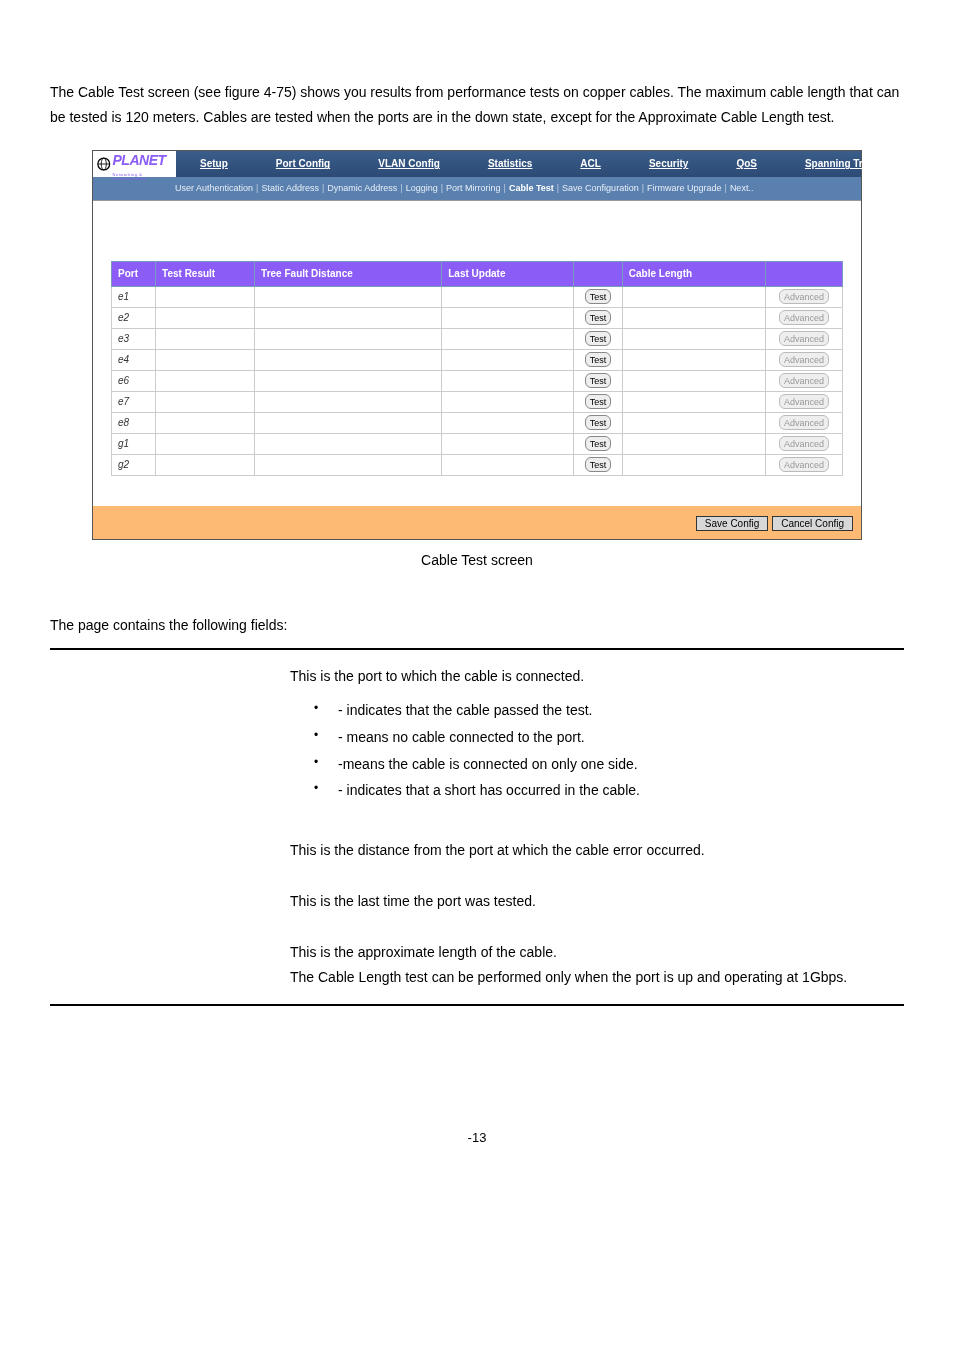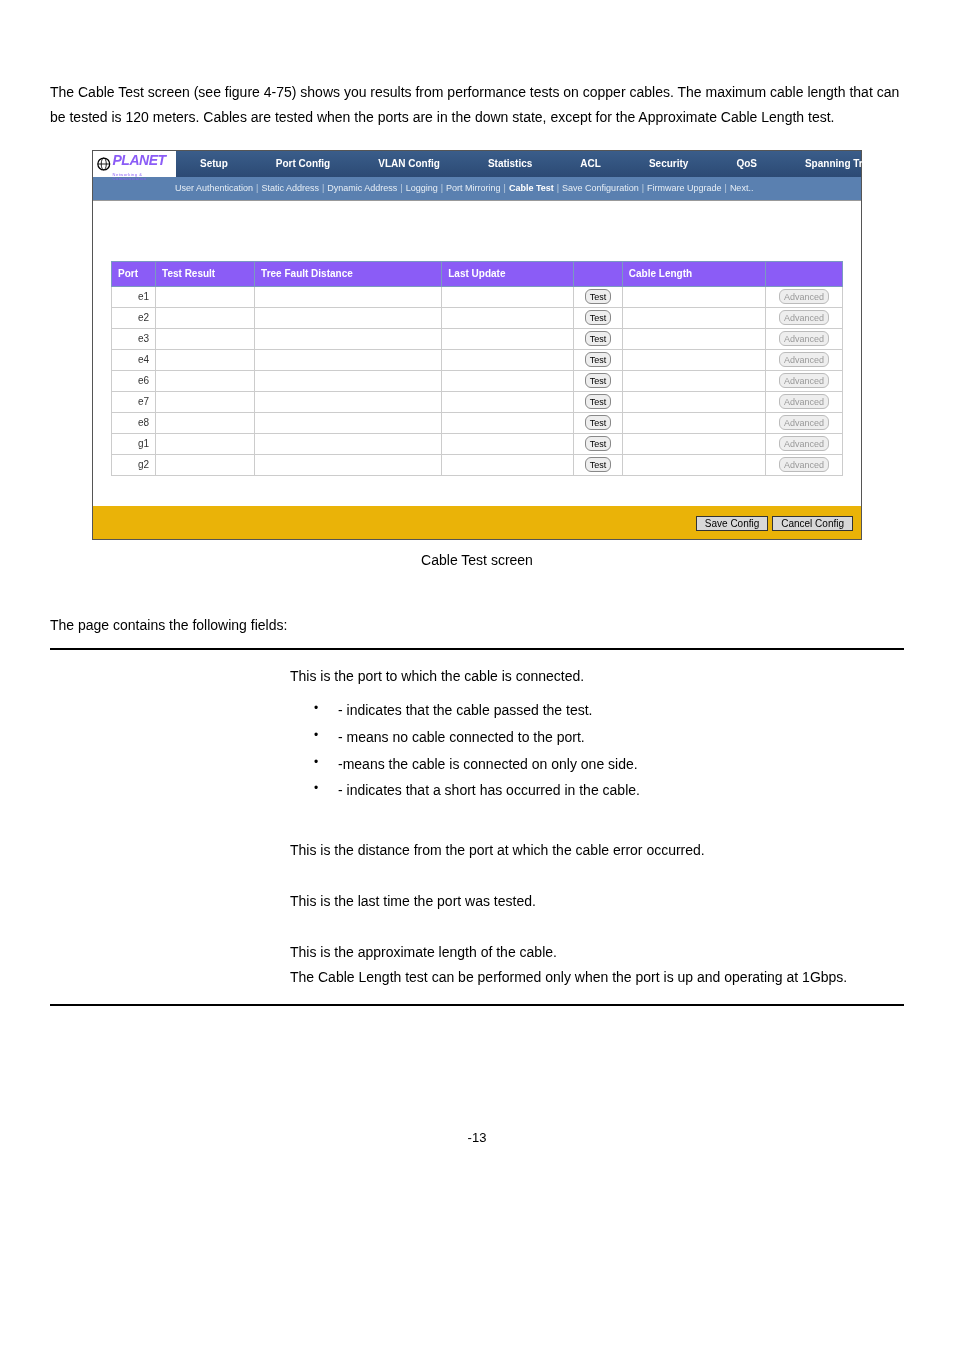--- a/index.html
+++ b/index.html
@@ -37,21 +37,21 @@
     height: 100%;
     padding: 0 8px 0 4px;
     font-style: italic;
     font-weight: 900;
     font-size: 14px;
     letter-spacing: -0.5px;
   }
   .logo svg { margin-right: 2px; }
   .logo-sub { font-size: 4px; font-style: normal; font-weight: normal; display: block; line-height: 4px; letter-spacing: 0.5px;}
   .menu { display: flex; }
-  .menu span { padding: 0 24px; cursor: pointer; white-space: nowrap;}
+  .menu span { padding: 0 24px; cursor: pointer; white-space: nowrap; text-decoration: underline;}
   .subbar {
     background: #5a80b0;
     color: #e6edf5;
     font-size: 9px;
     padding: 3px 6px 3px 80px;
     border-bottom: 1px solid #999;
   }
   .subbar span { padding: 0 2px; cursor: pointer; white-space: nowrap;}
   .subbar .sep { color: #bcd; padding: 0 1px; }
   .subbar .active { color: #fff; font-weight: bold; }
@@ -74,39 +74,39 @@
     border: 1px solid #7a9ac0;
     font-size: 10px;
   }
   table.cable td {
     border: 1px solid #ccc;
     padding: 1px 6px;
     height: 18px;
     vertical-align: middle;
     color: #333;
   }
-  table.cable td.port { width: 40px; text-align: right; }
+  table.cable td.port { width: 40px; text-align: left; font-style: italic; }
   table.cable td.res { width: 90px; }
   table.cable td.dist { width: 170px; }
   table.cable td.upd { width: 120px; }
   table.cable td.btncell { width: 44px; text-align: center; }
   table.cable td.len { width: 130px; }
   table.cable td.adv { width: 70px; text-align: center; }
   .btn-sm {
     font-size: 9px;
     padding: 0 4px;
     height: 15px;
     border: 1px solid #888;
     background: #eee;
     cursor: pointer;
     border-radius: 6px;
   }
   .btn-sm.disabled { color: #999; border-color: #bbb; cursor: default;}
   .bottombar {
-    background: #eab308;
+    background: #fdba74;
     text-align: right;
     padding: 4px 8px;
   }
   .btn-bar {
     font-size: 10px;
     padding: 1px 8px;
     border: 1px solid #333;
     background: #d8d8d8;
     cursor: pointer;
   }

